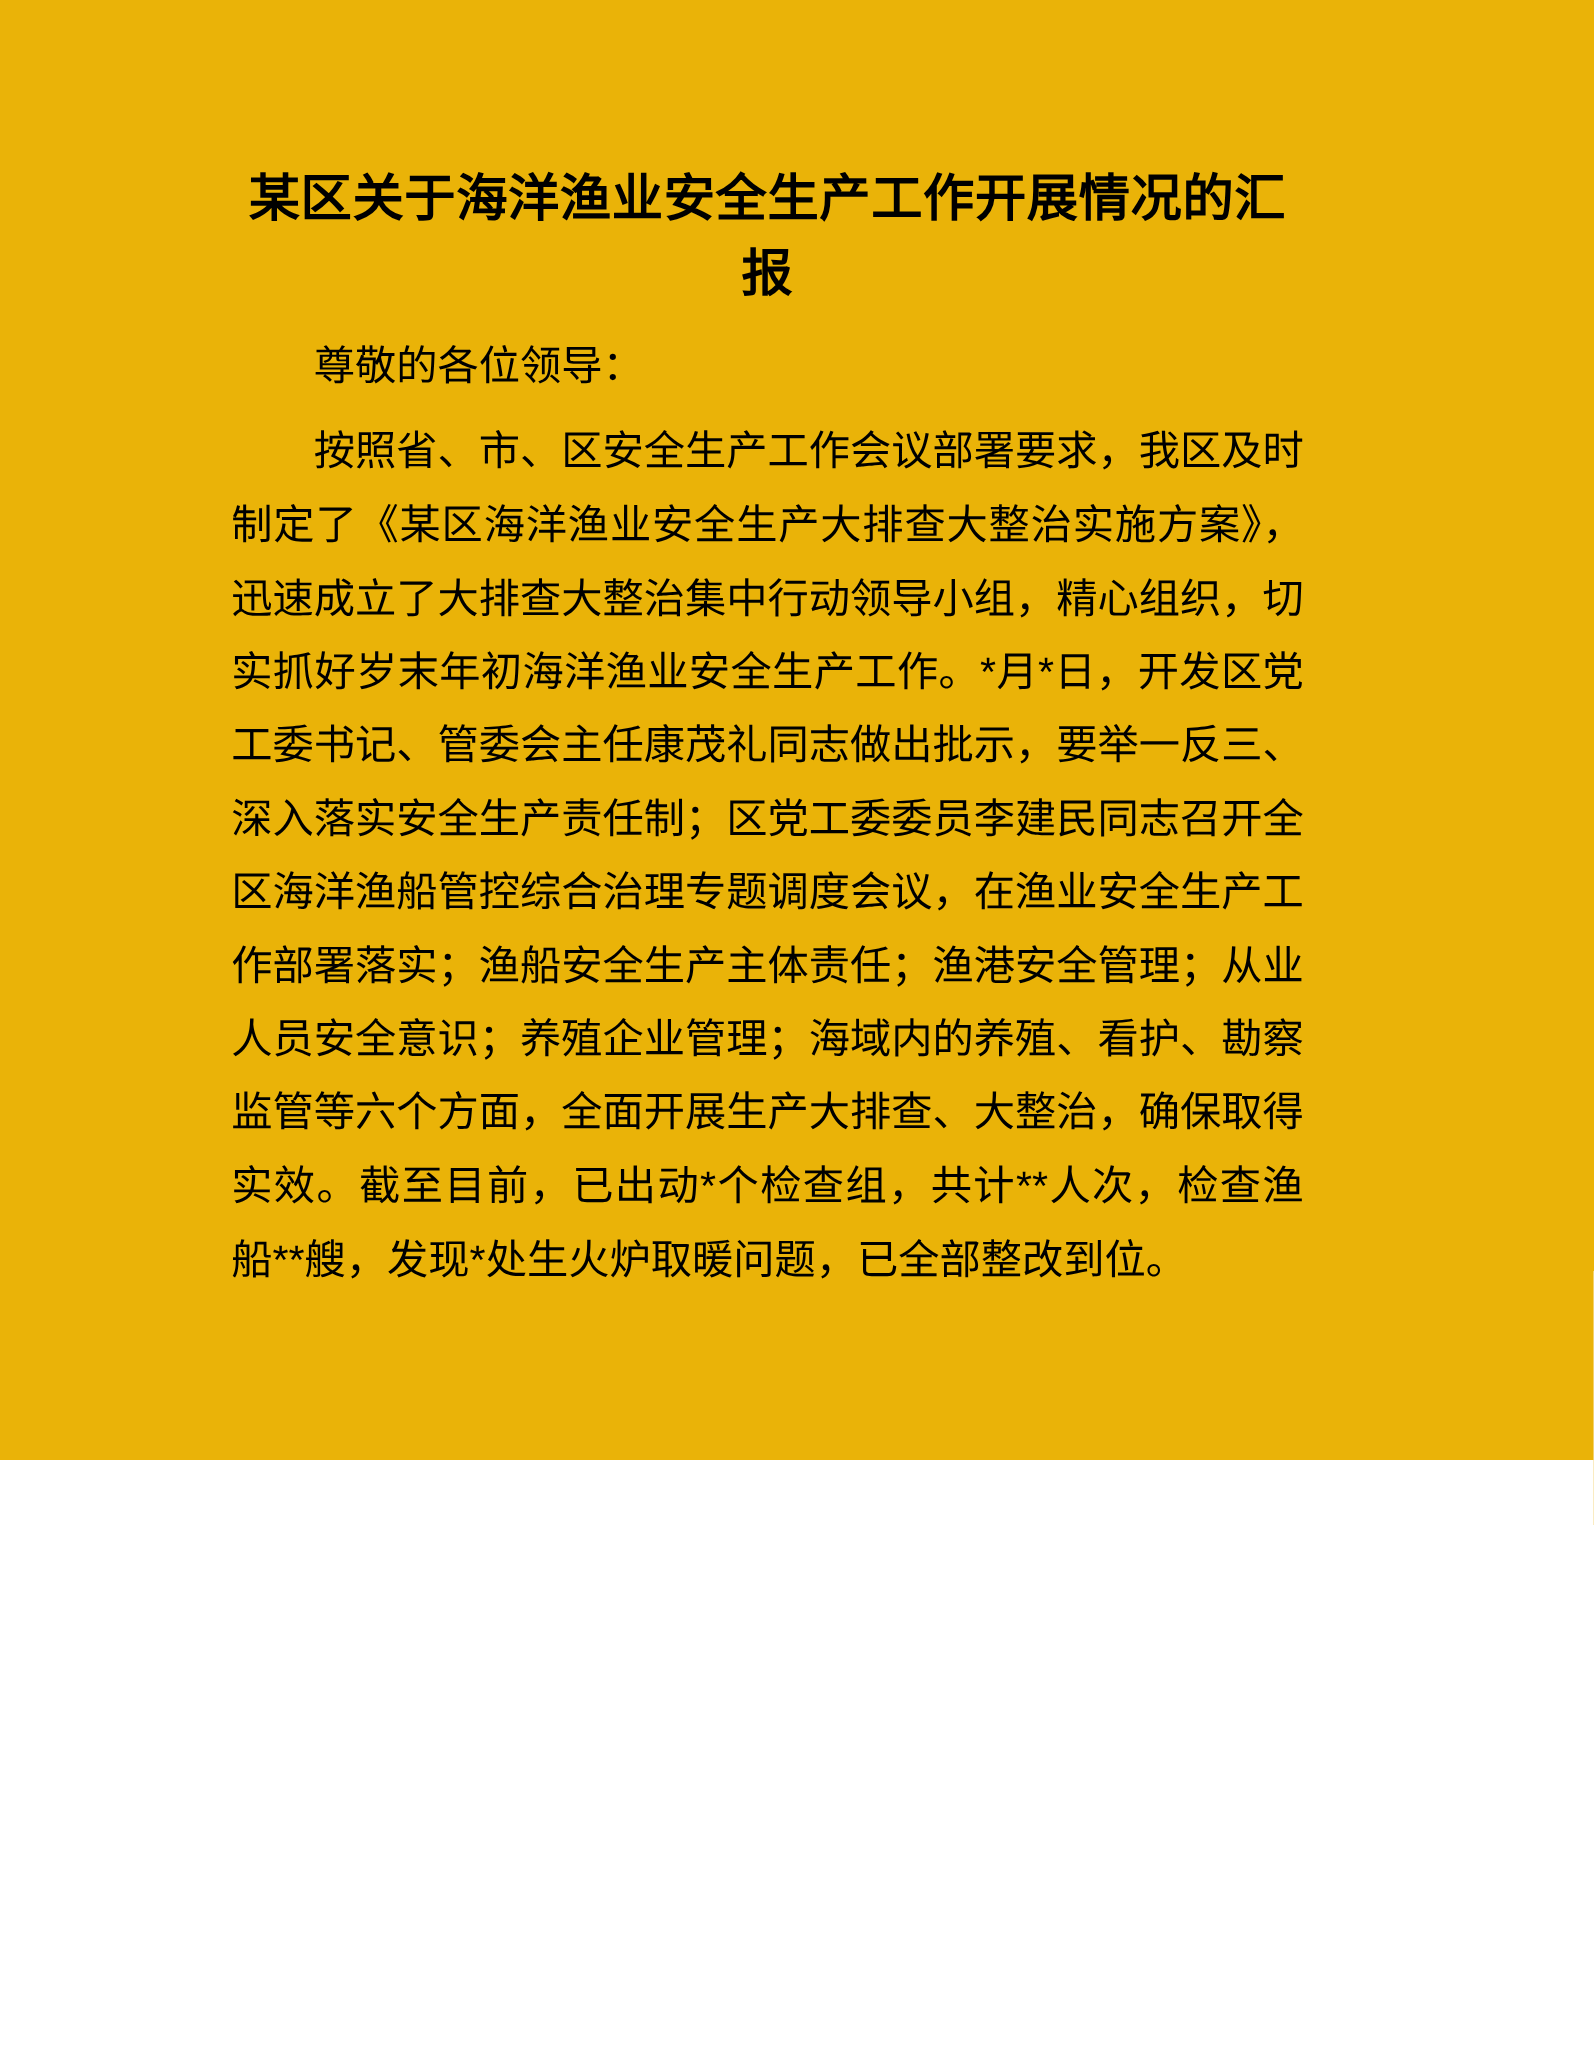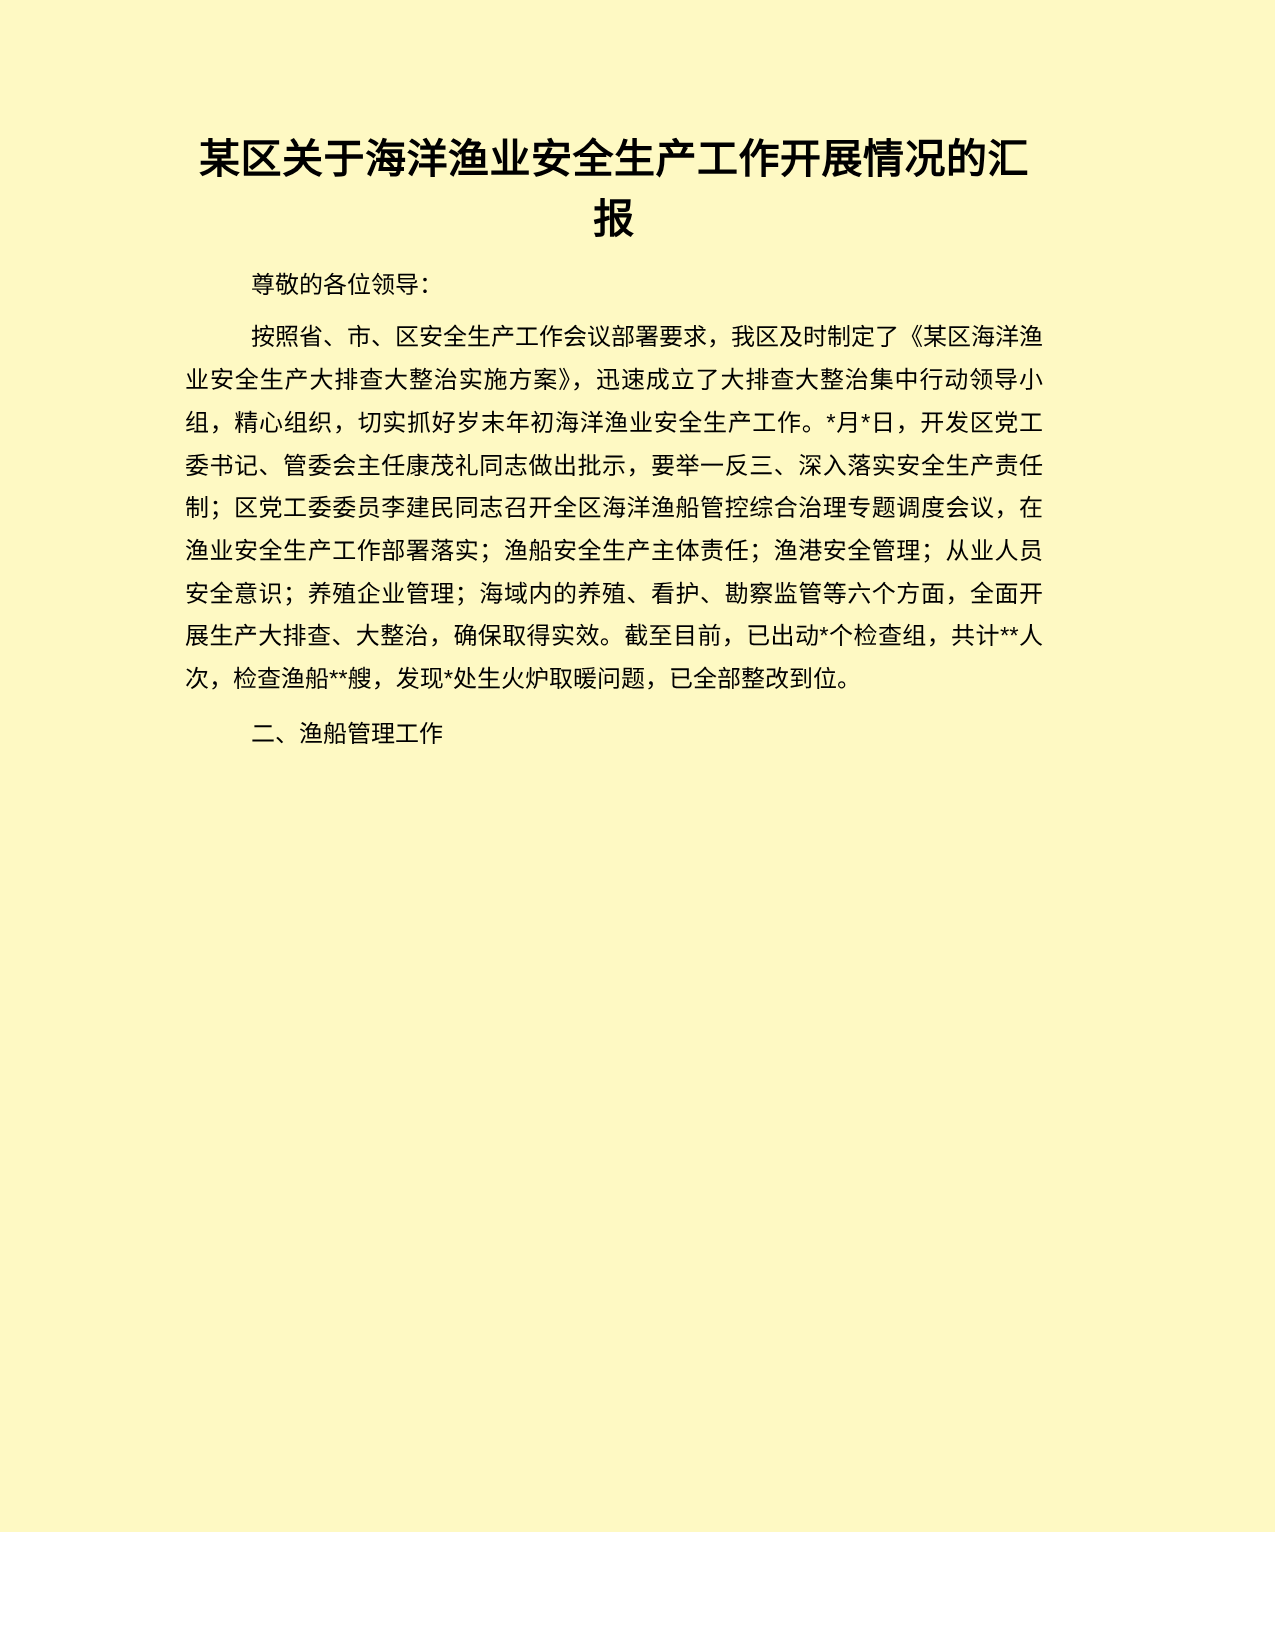--- a/index.html
+++ b/index.html
@@ -8,22 +8,22 @@
     padding: 0;
     background: #ffffff;
   }
   body {
     font-family: "Liberation Sans", "DejaVu Sans", sans-serif;
     color: #000000;
   }
   .page {
     position: relative;
     width: 1275px;
-    height: 1532px;
-    background: #fef9c3;
+    height: 1168px;
+    background: #eab308;
     box-sizing: border-box;
     overflow: hidden;
   }
   .content {
     position: absolute;
     left: 185px;
     top: 130px;
     width: 858px;
   }
   .doc-title {
@@ -31,21 +31,21 @@
     font-weight: bold;
     line-height: 1.46;
     text-align: center;
     letter-spacing: 0.5px;
     margin: 0 0 6px 0;
     word-break: break-all;
   }
   .salutation,
   .para,
   .section-heading {
-    font-size: 24px;
+    font-size: 33px;
     font-weight: normal;
     line-height: 1.78;
     margin: 0;
     text-align: justify;
     text-justify: inter-character;
     text-indent: 66px;
     word-break: break-all;
     letter-spacing: 0px;
   }
   .salutation {
@@ -68,18 +68,17 @@
   <div class="content">
 
     <h1 class="doc-title">某区关于海洋渔业安全生产工作开展情况的汇报</h1>
 
     <p class="salutation">尊敬的各位领导：</p>
 
 
 
     <p class="para">按照省、市、区安全生产工作会议部署要求，我区及时制定了《某区海洋渔业安全生产大排查大整治实施方案》，迅速成立了大排查大整治集中行动领导小组，精心组织，切实抓好岁末年初海洋渔业安全生产工作。*月*日，开发区党工委书记、管委会主任康茂礼同志做出批示，要举一反三、深入落实安全生产责任制；区党工委委员李建民同志召开全区海洋渔船管控综合治理专题调度会议，在渔业安全生产工作部署落实；渔船安全生产主体责任；渔港安全管理；从业人员安全意识；养殖企业管理；海域内的养殖、看护、勘察监管等六个方面，全面开展生产大排查、大整治，确保取得实效。截至目前，已出动*个检查组，共计**人次，检查渔船**艘，发现*处生火炉取暖问题，已全部整改到位。</p>
 
-    <p class="section-heading">二、渔船管理工作</p>
 
     <div class="spacer-bottom"></div>
 
   </div>
 </div>
 
 </body></html>

